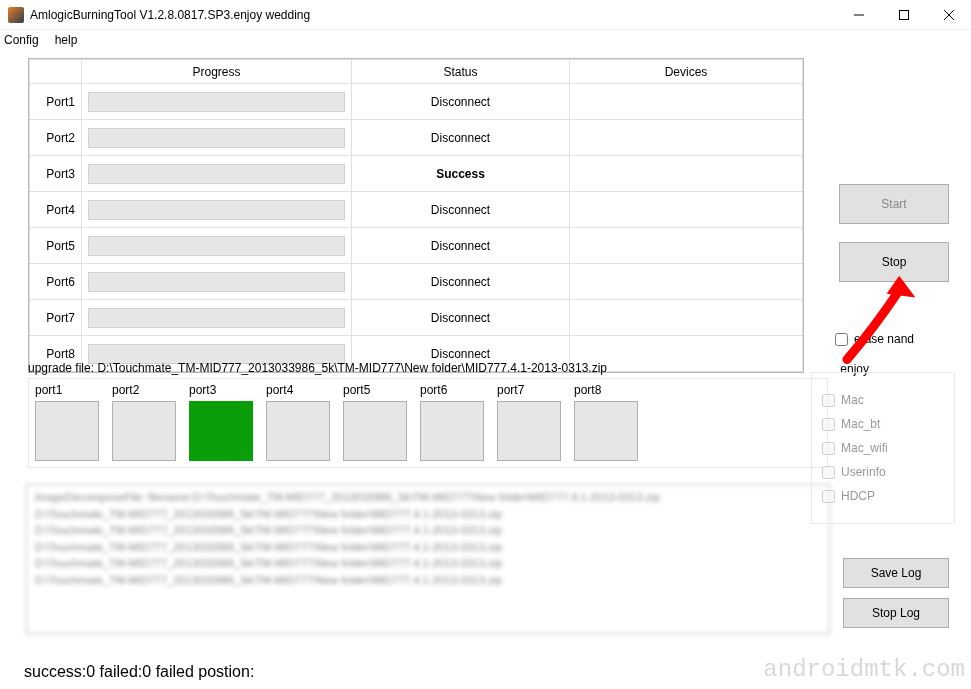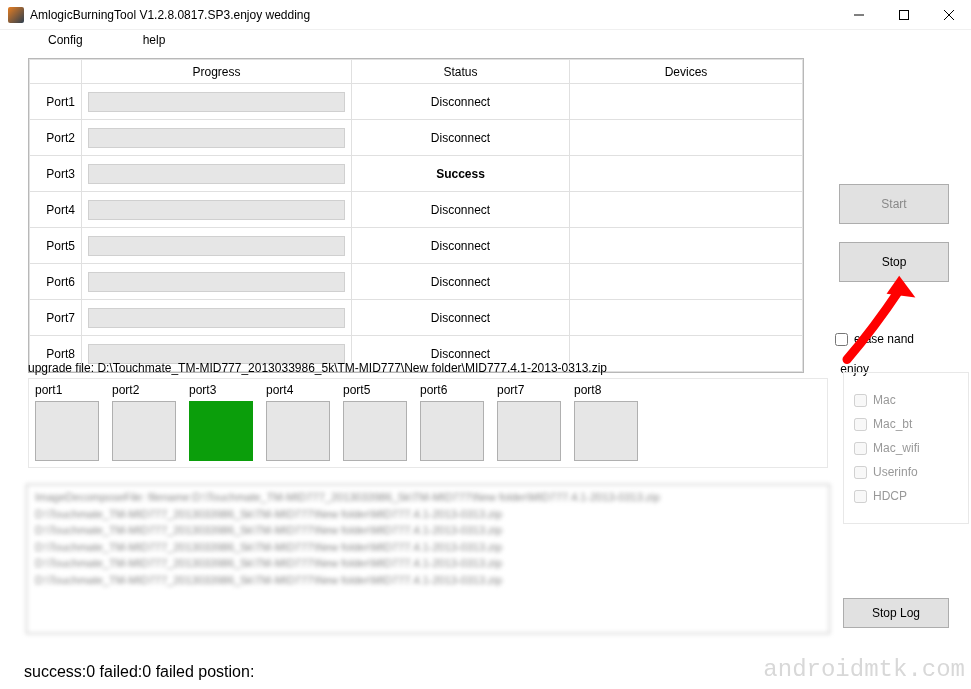--- a/index.html
+++ b/index.html
@@ -5,21 +5,21 @@
     * { box-sizing: border-box; margin: 0; padding: 0; }
     body { font-family: "Segoe UI", Tahoma, sans-serif; font-size: 12px; background: #fff; color: #000; width: 971px; height: 689px; overflow: hidden; position: relative; }
 
     .titlebar { height: 30px; display: flex; align-items: center; border-bottom: 1px solid #f0f0f0; }
     .titlebar-icon { width: 16px; height: 16px; margin: 0 6px 0 8px; background: linear-gradient(135deg,#e67e22,#2c3e50); border-radius:2px; }
     .titlebar-title { flex:1; font-size: 12px; }
     .winbtn { width: 45px; height: 30px; display:flex; align-items:center; justify-content:center; }
     .winbtn svg{ width:10px; height:10px; stroke:#000; stroke-width:1; fill:none;}
 
     .menubar { height: 20px; display:flex; align-items:center; padding: 0 4px; gap: 16px; font-size: 12px; }
-    .menubar span { cursor:default;margin-left:44px; }
+    .menubar span { cursor:default; }
 
     .content { position: absolute; top: 52px; left: 0; right: 0; bottom: 0; }
 
     
     .table-wrap { position:absolute; left: 28px; top: 6px; width: 776px; border: 1px solid #b8b8b8; background:#fff; }
     table { border-collapse: collapse; width:100%; }
     th, td { border: 1px solid #e0e0e0; font-weight: normal; font-size: 12px; }
     th { height: 24px; background:#fff; }
     th.col-port { width: 52px; }
     th.col-prog { width: 270px; }
@@ -47,21 +47,21 @@
     .btn { width: 110px; height: 40px; border:1px solid #adadad; background:#e1e1e1; font-size: 12px; display:flex; align-items:center; justify-content:center; cursor:default; }
     .btn.disabled { color: #888; }
     .btn-start { position:absolute; top: 132px; right: 22px; }
     .btn-stop { position:absolute; top: 190px; right: 22px; }
 
     .chk { display:flex; align-items:center; gap:6px; font-size:12px; margin-bottom: 10px; }
     .chk input { width:13px; height:13px; }
     .chk.disabled { color:#999; }
     .chk-erase { position:absolute; top: 280px; right: 16px; width: 120px; }
 
-    .efuse-group { position:absolute; top: 320px; right: 2px; width: 126px; border:1px solid #e8e8e8; padding: 20px 10px 10px 10px; }
+    .efuse-group { position:absolute; top: 320px; right: 16px; width: 144px; border:1px solid #e8e8e8; padding: 20px 10px 10px 10px; }
     .efuse-group-title{ position:absolute; top:310px; right: 98px; font-size:12px; background:#fff; padding:0 4px;}
 
     .btn-small { width: 106px; height: 30px; border:1px solid #adadad; background:#e1e1e1; font-size:12px; display:flex; align-items:center; justify-content:center; }
     .btn-savelog { position:absolute; top: 506px; right: 22px; }
     .btn-clearlog { position:absolute; top: 546px; right: 22px; }
 
     
     .arrow { position:absolute; top: 222px; right: 52px; width: 90px; height: 90px; pointer-events:none; }
 
     .watermark { position:absolute; color:#d8d8d8; font-size: 24px; font-family: Liberation Mono, monospace; letter-spacing: 0px; pointer-events:none; user-select:none; }
@@ -253,20 +253,21 @@
     <label class="chk disabled">
         <input type="checkbox" disabled="" style="">
         <span>Userinfo</span>
       </label>
     <label class="chk disabled">
         <input type="checkbox" disabled="" style="">
         <span>HDCP</span>
       </label>
   </div>
 
+  <div class="btn-small btn-savelog">Save Log</div>
   <div class="btn-small btn-clearlog">Stop Log</div>
 
   <svg class="arrow" viewBox="0 0 100 100">
     <defs></defs>
     <path d="M 20 95 Q 50 60 78 18" stroke="#ff0000" stroke-width="10" fill="none" stroke-linecap="round"></path>
     <polygon points="78,2 96,26 64,22" fill="#ff0000"></polygon>
   </svg>
 
   <div class="watermark watermark2">androidmtk.com</div>
 </div>

